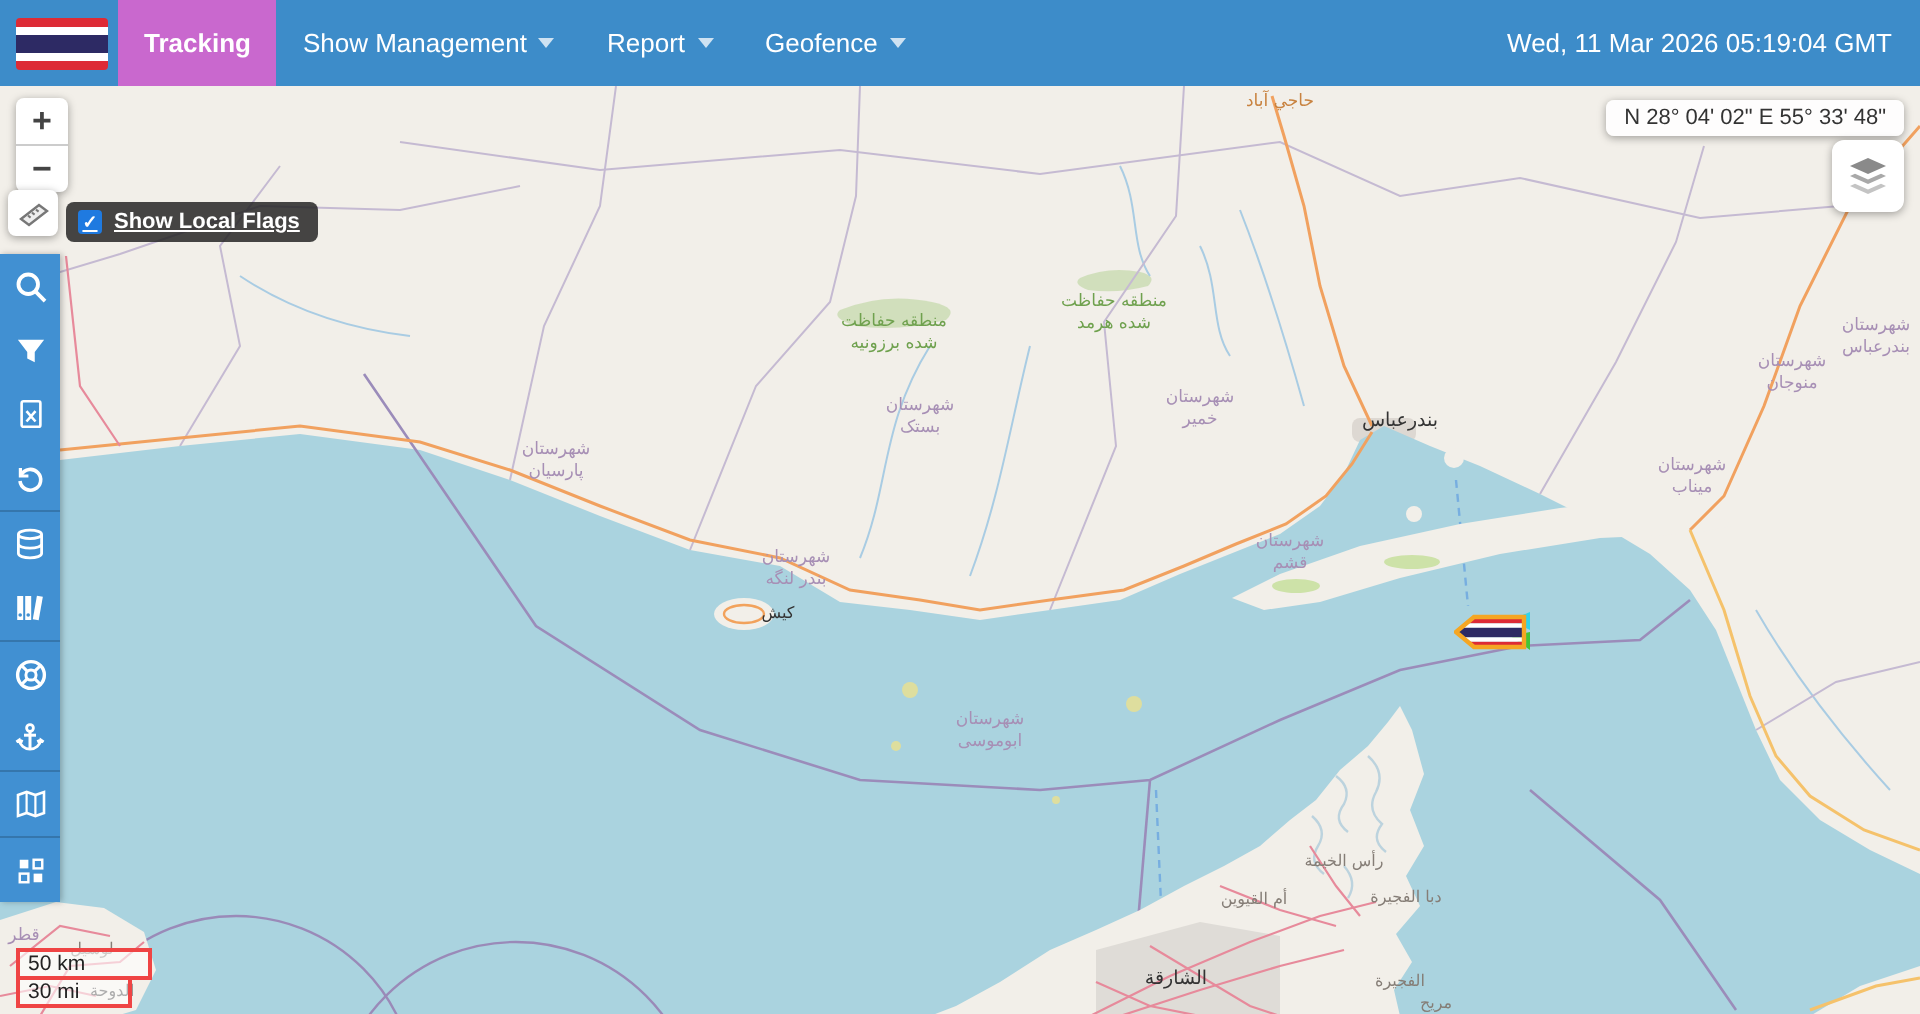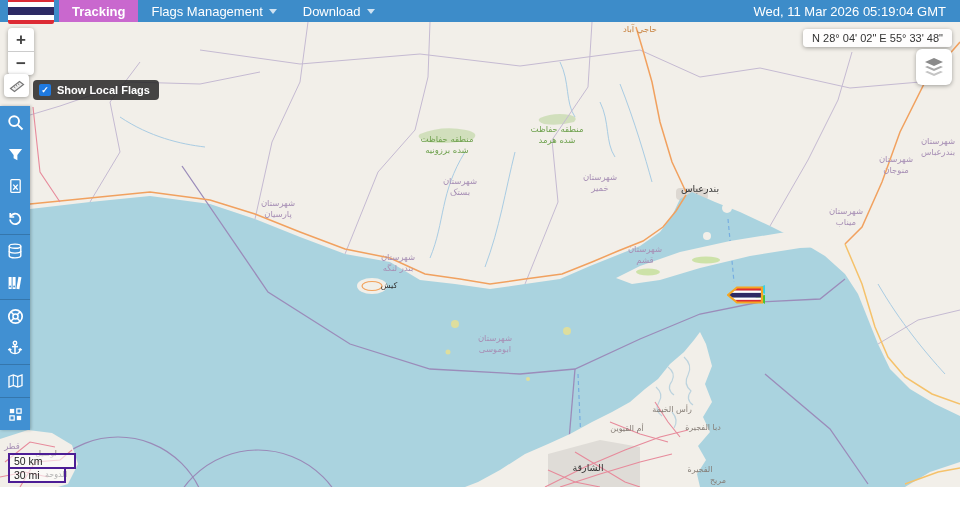--- a/index.html
+++ b/index.html
@@ -1,19 +1,19 @@
 <!DOCTYPE html>
 <html><head>
 <meta charset="utf-8">
 <style>
   html,body{margin:0;padding:0;background:#fff;}
   body{width:960px;height:507px;overflow:hidden;font-family:"Liberation Sans",sans-serif;position:relative;}
 
   
-  .navbar{height:22px;background:#3d8cc9;display:flex;align-items:stretch;color:#fff;font-size:13px;position:relative;z-index:50;}
+  .navbar{height:43px;background:#3d8cc9;display:flex;align-items:stretch;color:#fff;font-size:13px;position:relative;z-index:50;}
   .brand{display:flex;align-items:center;padding:0 5px 0 8px;}
   .flag-logo{width:46px;height:26px;background:linear-gradient(to bottom,
       #dd2b35 0 16.6%,#ffffff 16.6% 33.3%,#2d2a64 33.3% 66.6%,#ffffff 66.6% 83.3%,#dd2b35 83.3% 100%);
       border-radius:2px;}
   .nav-item{display:flex;align-items:center;padding:0 13px;cursor:pointer;white-space:nowrap;}
   .nav-item.active{background:#c968ce;font-weight:bold;}
   .has-caret::after{content:"";display:inline-block;margin-left:6px;border-left:4px solid transparent;
       border-right:4px solid transparent;border-top:5px solid rgba(255,255,255,.75);}
   .nav-right{margin-left:auto;display:flex;align-items:center;gap:16px;padding-right:14px;}
   .nav-datetime{white-space:nowrap;}
@@ -38,49 +38,50 @@
 
   
   .ctl{position:absolute;z-index:45;box-shadow:0 1px 4px rgba(0,0,0,.35);border-radius:4px;background:#fff;}
   .zoom-ctl{left:8px;top:6px;width:26px;}
   .zoom-btn{width:26px;height:23px;display:flex;align-items:center;justify-content:center;
       font-size:17px;font-weight:bold;color:#444;cursor:pointer;}
   .zoom-btn:first-child{border-bottom:1px solid #ccc;border-radius:4px 4px 0 0;}
   .zoom-btn:last-child{border-radius:0 0 4px 4px;}
   .measure-btn{left:4px;top:52px;width:25px;height:23px;display:flex;align-items:center;justify-content:center;cursor:pointer;}
   .flags-tip{position:absolute;left:33px;top:58px;z-index:45;background:rgba(30,30,30,.82);color:#fff;
-      font-size:11px;font-weight:bold;border-radius:4px;padding:4px 9px 4px 6px;display:flex;align-items:center;gap:6px;white-space:nowrap;}
+      font-size:11px;font-weight:bold;border-radius:4px;padding:4px 9px 4px 6px;display:flex;align-items:center;gap:6px;white-space:nowrap;text-decoration:underline;}
   .checkbox{width:12px;height:12px;background:#1f7ae0;border-radius:2px;display:inline-flex;
       align-items:center;justify-content:center;cursor:pointer;}
   .checkbox.checked::after{content:"✓";color:#fff;font-size:9px;font-weight:bold;line-height:1;}
   .coords-box{top:7px;right:8px;padding:3px 9px;font-size:11px;color:#333;background:rgba(255,255,255,.88);}
   .layers-btn{top:27px;right:8px;width:36px;height:36px;display:flex;align-items:center;justify-content:center;
       border-radius:6px;cursor:pointer;}
   .latlng-box{bottom:6px;right:14px;padding:2px 10px;font-size:11px;color:#333;
       background:rgba(255,255,255,.85);border-radius:9px;box-shadow:0 1px 3px rgba(0,0,0,.25);}
   .scale-ctl{position:absolute;left:8px;bottom:4px;z-index:45;font-size:10.5px;color:#222;}
-  .scale-line{border:2px solid #4c1d95;background:rgba(255,255,255,.6);padding:0 4px;line-height:12px;}
+  .scale-line{border:2px solid #ef4444;background:rgba(255,255,255,.6);padding:0 4px;line-height:12px;}
   .scale-line.km{width:56px;}
   .scale-line.mi{width:46px;border-top:none;}
 
   
   .vessel{position:absolute;left:727px;top:261px;width:40px;height:26px;z-index:30;cursor:pointer;}
 
   .bottom-strip{height:4px;background:#fff;}
 </style>
 </head>
 <body>
 
 <div class="navbar">
   <div class="brand">
     <div class="flag-logo"></div>
   </div>
   <div class="nav-item active">Tracking</div>
-  <div class="nav-item has-caret">Flags Management</div>
-  <div class="nav-item has-caret">Download</div>
+  <div class="nav-item has-caret">Show Management</div>
+  <div class="nav-item has-caret">Report</div>
+  <div class="nav-item has-caret">Geofence</div>
   <div class="nav-right">
     <span class="nav-datetime">Wed, 11 Mar 2026 05:19:04 GMT</span>
 
   </div>
 </div>
 
 <div class="map-wrap">
 
   <svg class="map-svg" width="960" height="465" viewBox="0 0 960 465">
 

